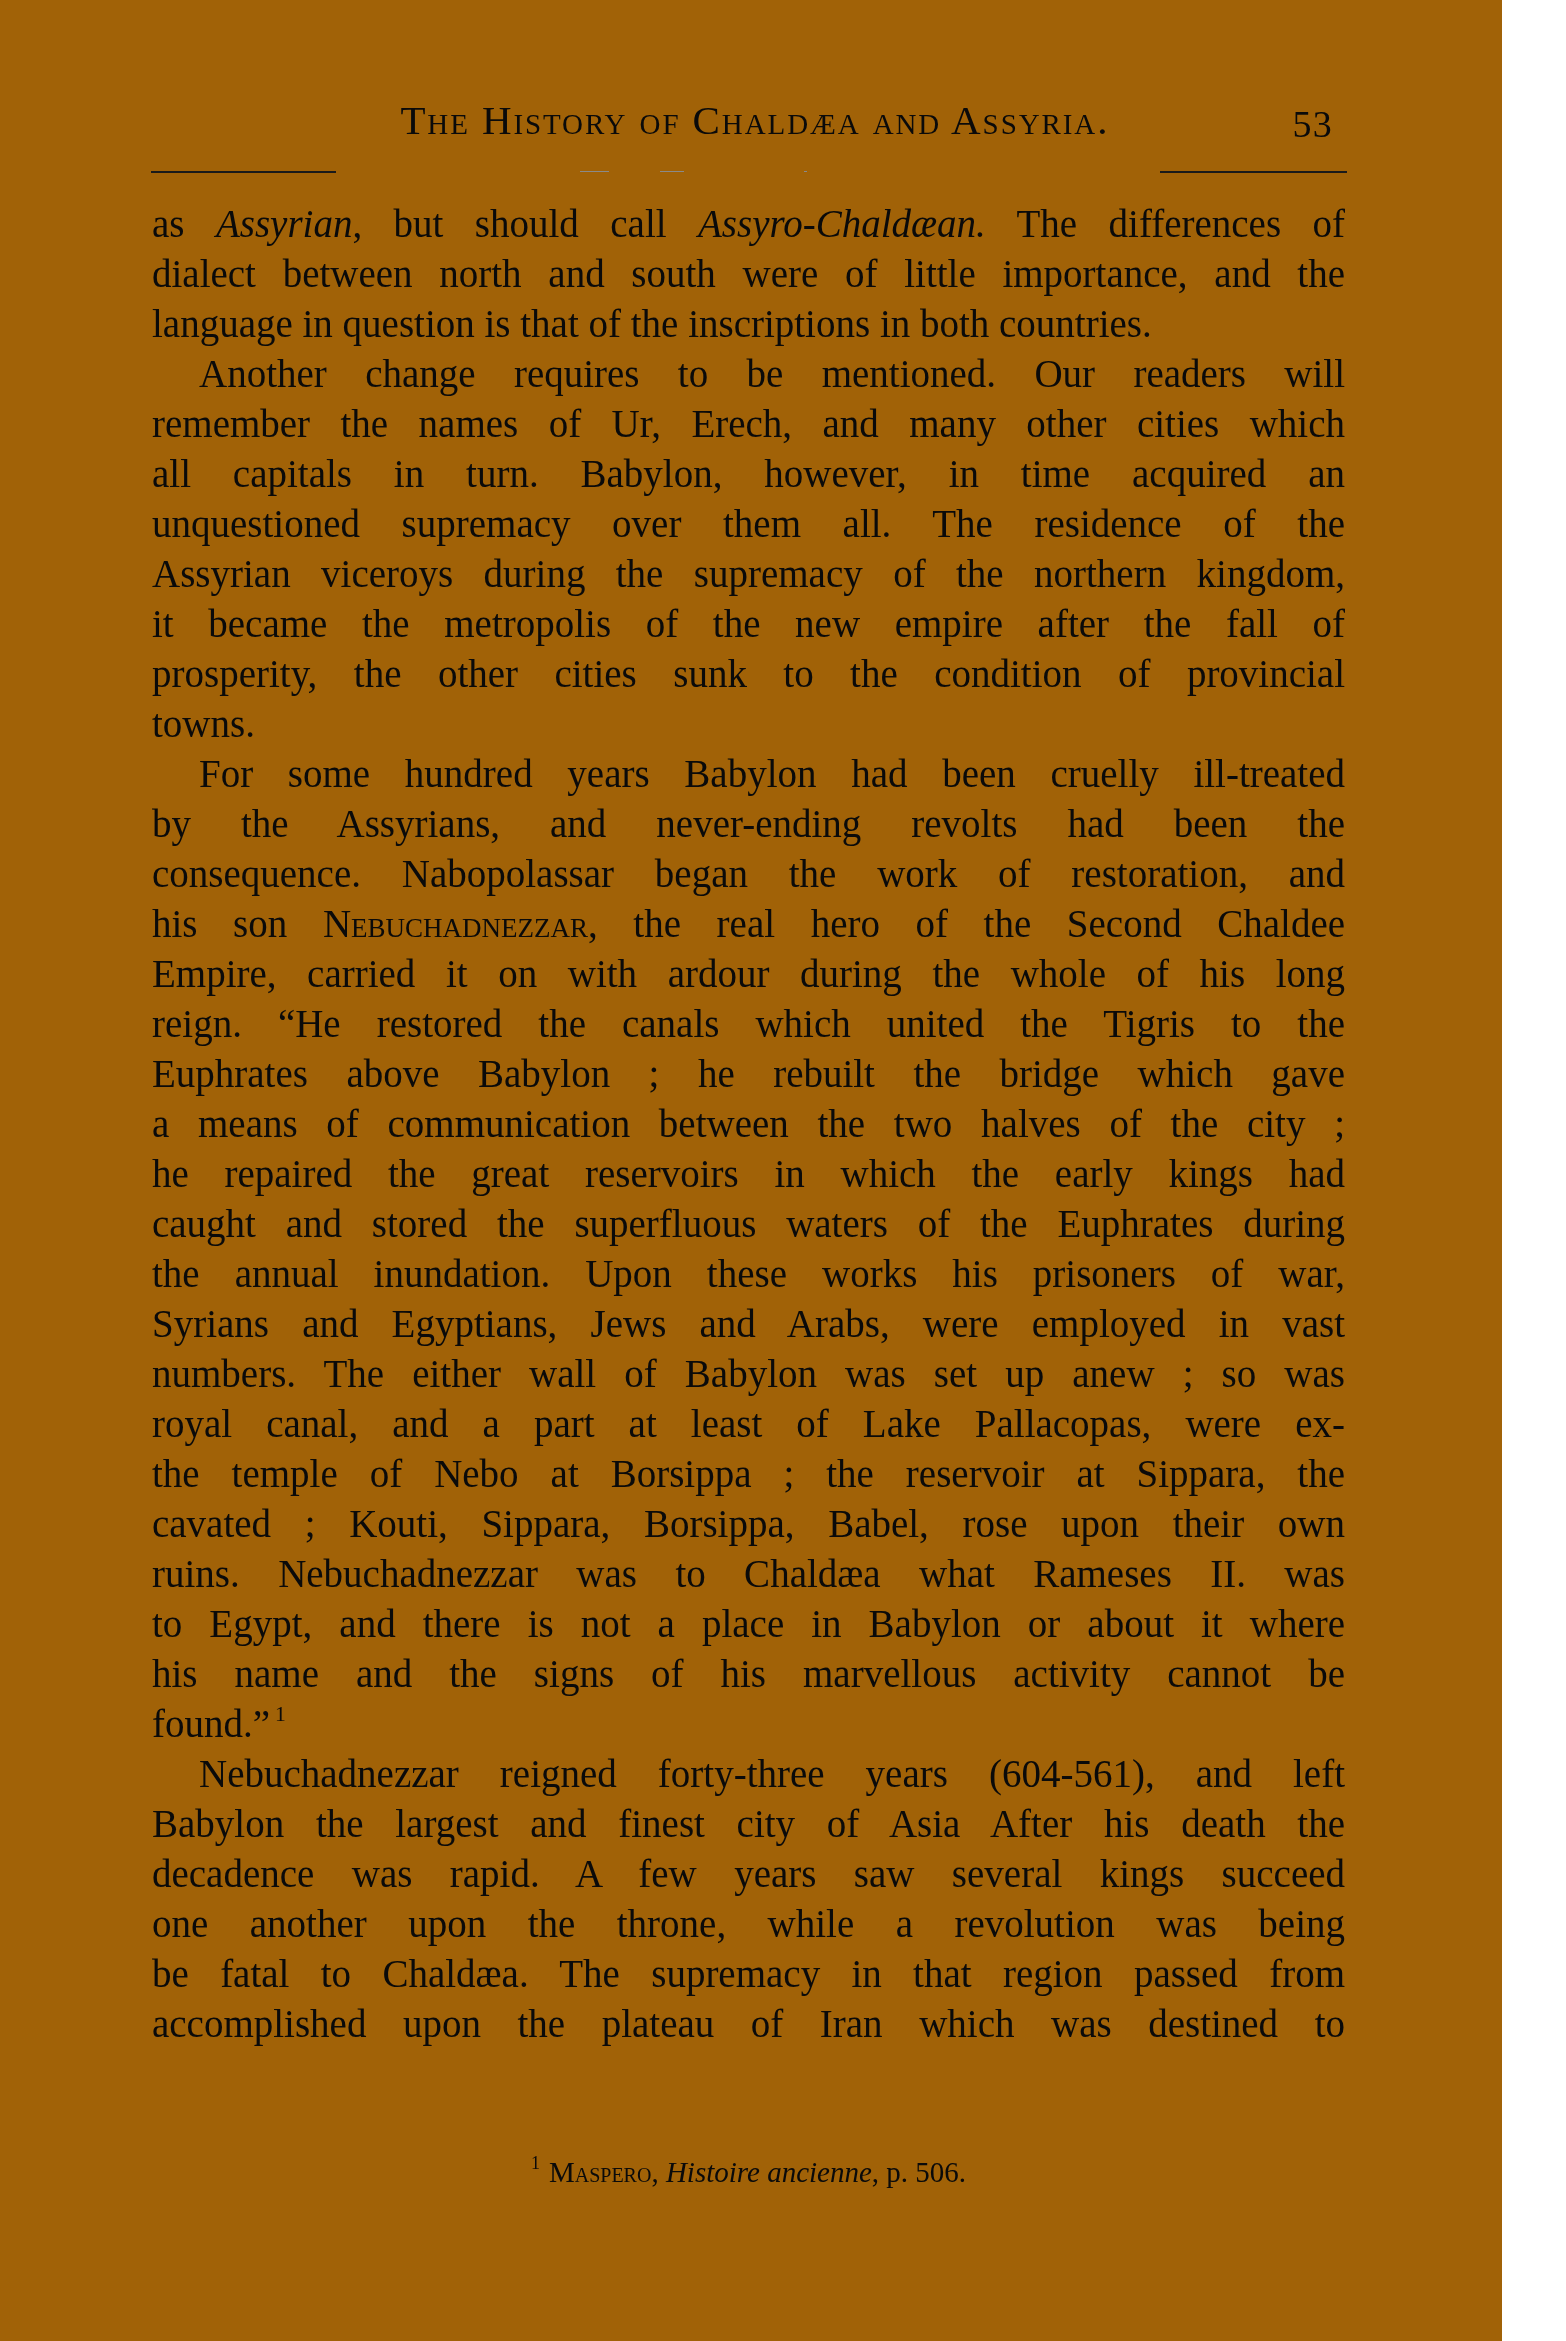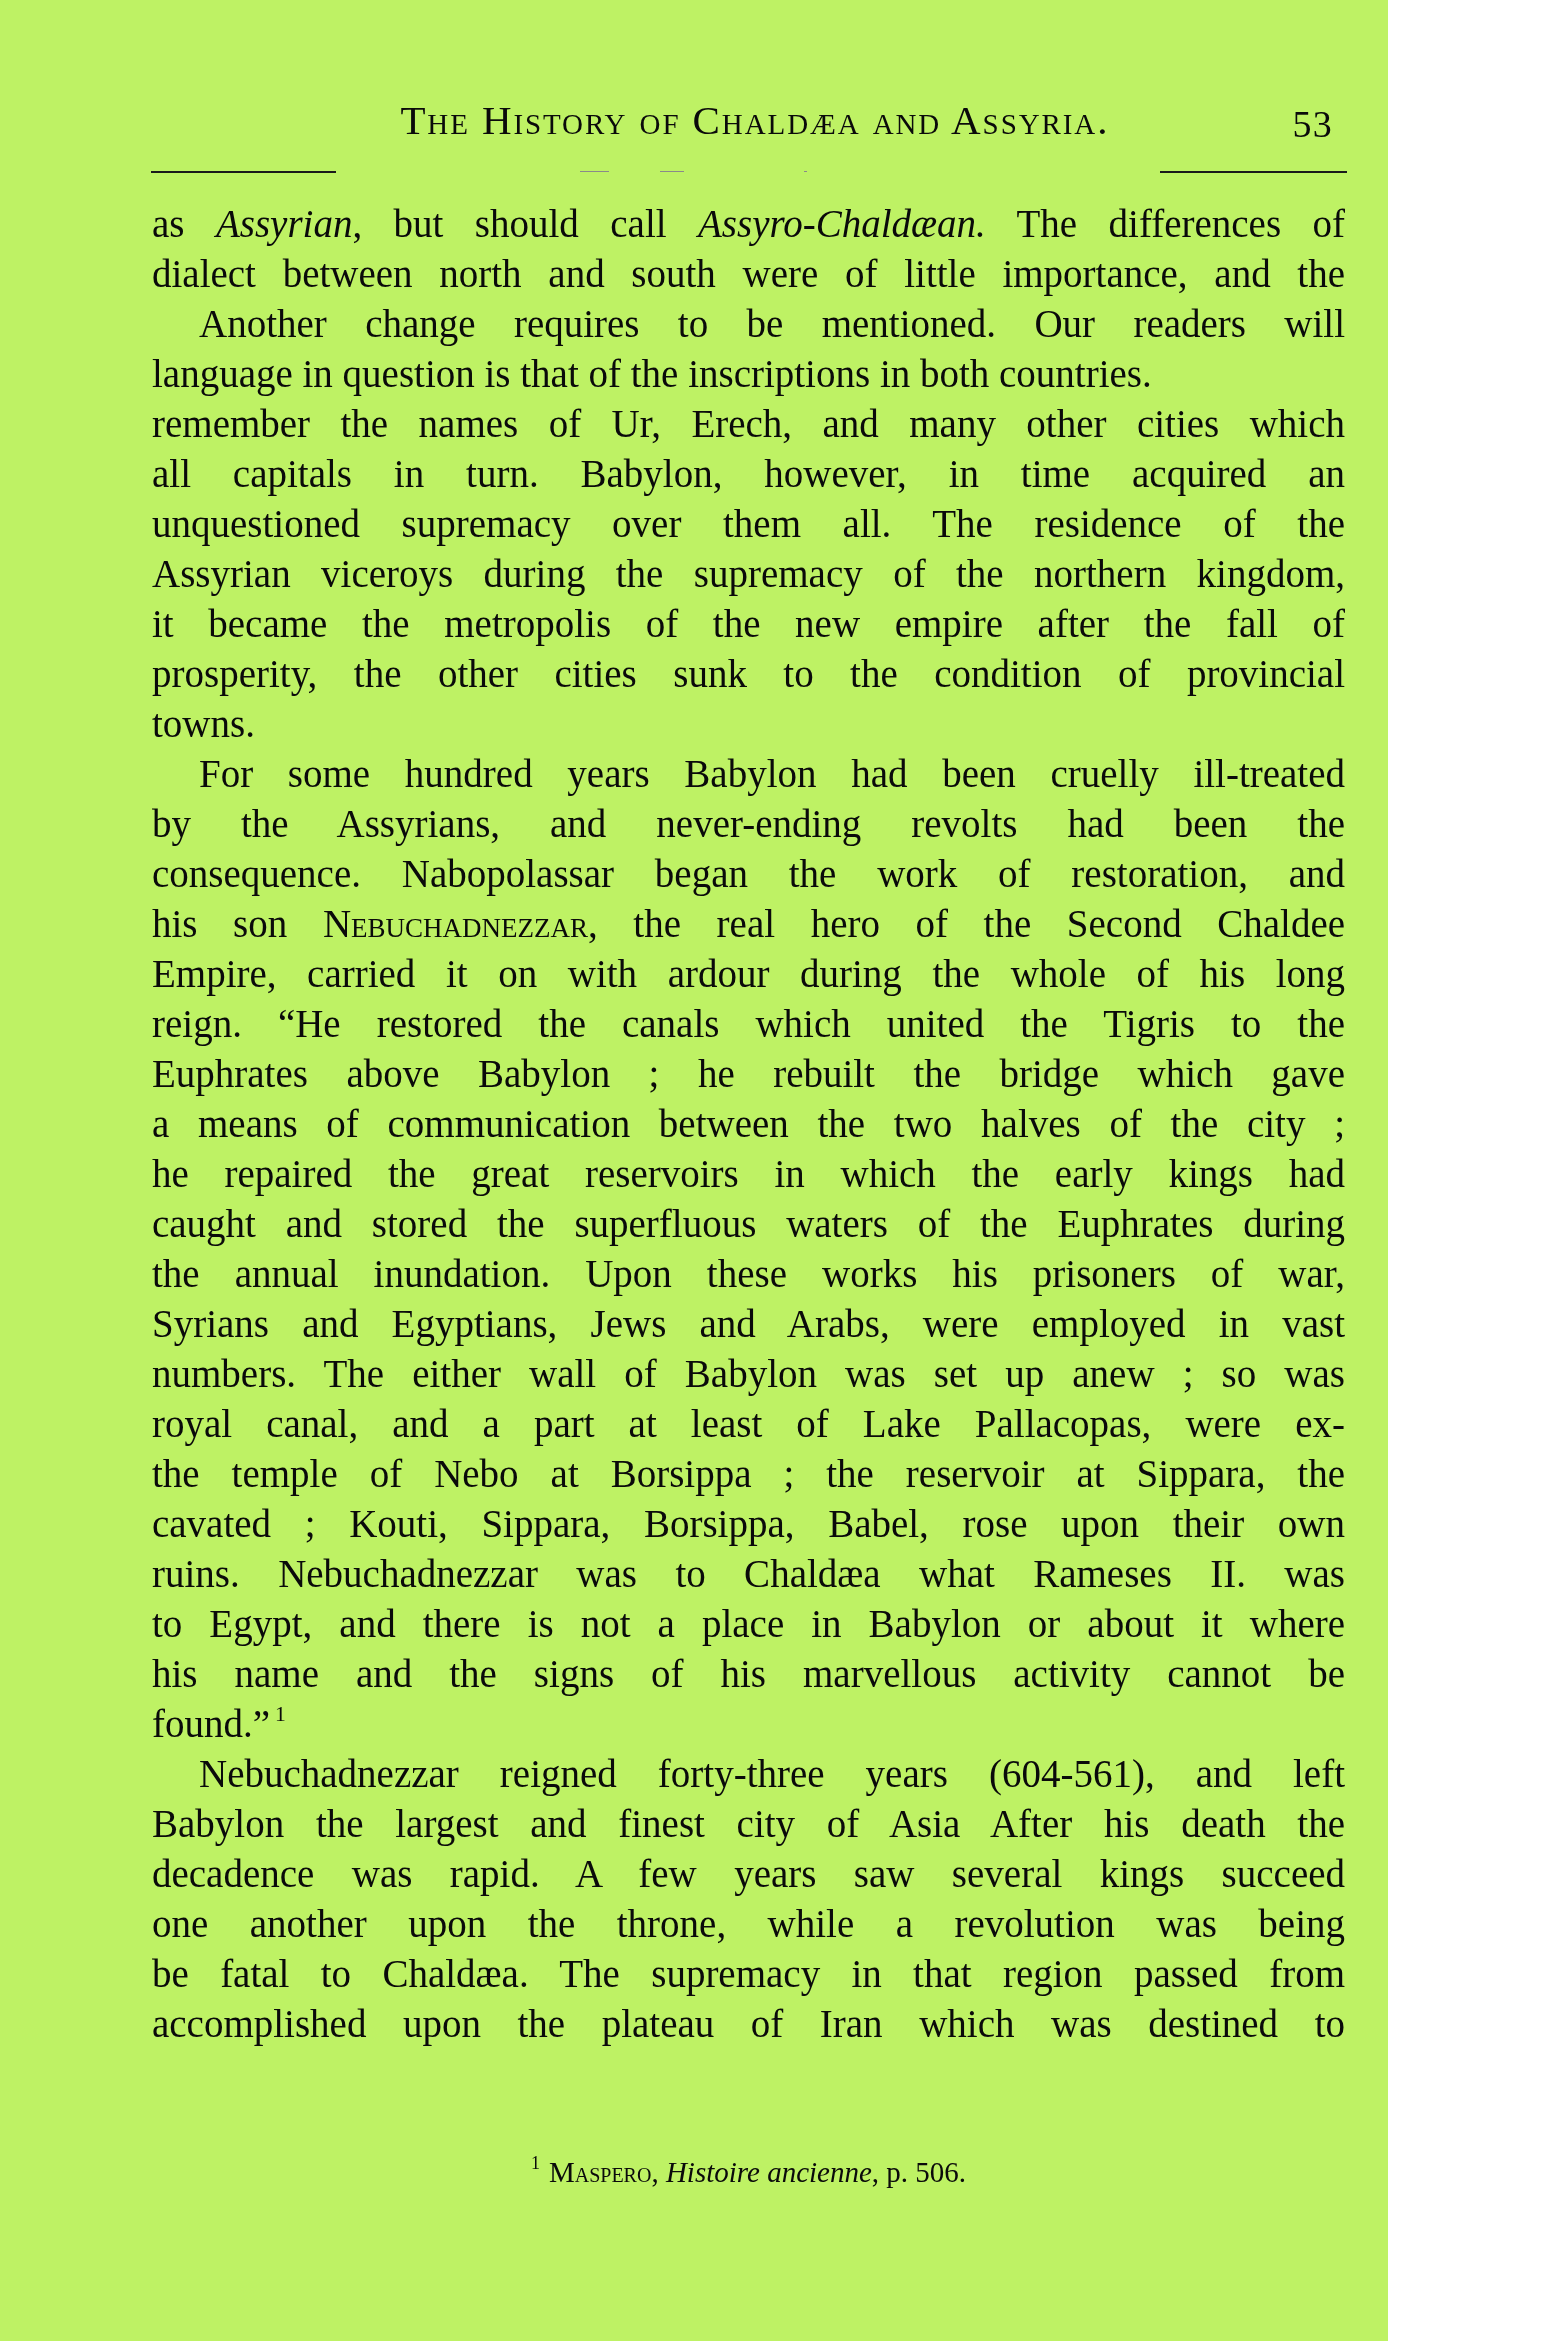--- a/index.html
+++ b/index.html
@@ -1,18 +1,18 @@
 <!DOCTYPE html>
 <html style="font-size:10px"><head>
 <meta charset="utf-8">
 <style>
   html, body { margin: 0; padding: 0; background: #ffffff; }
   body { width: 1567px; height: 2342px; position: relative; overflow: hidden; color: #0a0a0a;
          font-family: "Liberation Serif", "DejaVu Serif", serif; }
-  .page { position: absolute; left: 0; top: 0; width: 1388px; height: 2342px; background: #bef264; }
+  .page { position: absolute; left: 0; top: 0; width: 1502px; height: 2342px; background: #a16207; }
 
   .running-head { position: absolute; left: 152px; width: 1193px; top: 95px; height: 51px; }
   .head-title { position: absolute; left: 0; right: 0; top: 0; text-align: center; font-size: 41px;
                 line-height: 51px; font-variant: small-caps; letter-spacing: 1.9px; padding-left: 12.7px; }
   .page-number { position: absolute; right: 12px; top: 3.8px; font-size: 38px; line-height: 51px; letter-spacing: 1.3px; text-align: right; }
 
   .head-rule { position: absolute; top: 171px; height: 1.9px; background: #1a1a1a; }
   .head-rule.frag { height: 1.3px; background: #8a8a8a; }
 
   .body-text { position: absolute; left: 152px; top: 199px; width: 1193px; }
@@ -40,22 +40,22 @@
 
   <div class="head-rule" style="left:151px;width:185px;"></div>
   <div class="head-rule frag" style="left:580px;width:28.5px;"></div>
   <div class="head-rule frag" style="left:660px;width:24px;"></div>
   <div class="head-rule frag" style="left:804px;width:2.5px;"></div>
   <div class="head-rule" style="left:1160px;width:187px;"></div>
 
   <div class="body-text" id="body-text">
       <div class="line"><span>as </span><span class="it">Assyrian</span><span>, but should call </span><span class="it">Assyro-Chaldæan.</span><span>  The differences of</span></div>
       <div class="line"><span>dialect between north and south were of little importance, and the</span></div>
+      <div class="line last"><span>language in question is that of the inscriptions in both countries.</span></div>
       <div class="line indent"><span>Another change requires to be mentioned.  Our readers will</span></div>
-      <div class="line last"><span>language in question is that of the inscriptions in both countries.</span></div>
       <div class="line"><span>remember the names of Ur, Erech, and many other cities which</span></div>
       <div class="line"><span>all capitals in turn.  Babylon, however, in time acquired an</span></div>
       <div class="line"><span>unquestioned supremacy over them all.  The residence of the</span></div>
       <div class="line"><span>Assyrian viceroys during the supremacy of the northern kingdom,</span></div>
       <div class="line"><span>it became the metropolis of the new empire after the fall of</span></div>
       <div class="line"><span>prosperity, the other cities sunk to the condition of provincial</span></div>
       <div class="line last"><span>towns.</span></div>
       <div class="line indent"><span>For some hundred years Babylon had been cruelly ill-treated</span></div>
       <div class="line"><span>by the Assyrians, and never-ending revolts had been the</span></div>
       <div class="line"><span>consequence.  Nabopolassar began the work of restoration, and</span></div>

